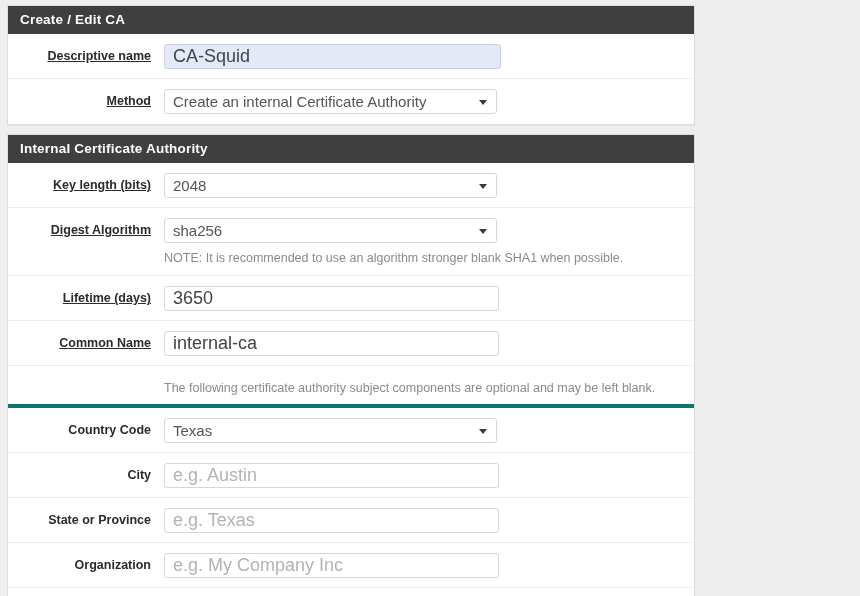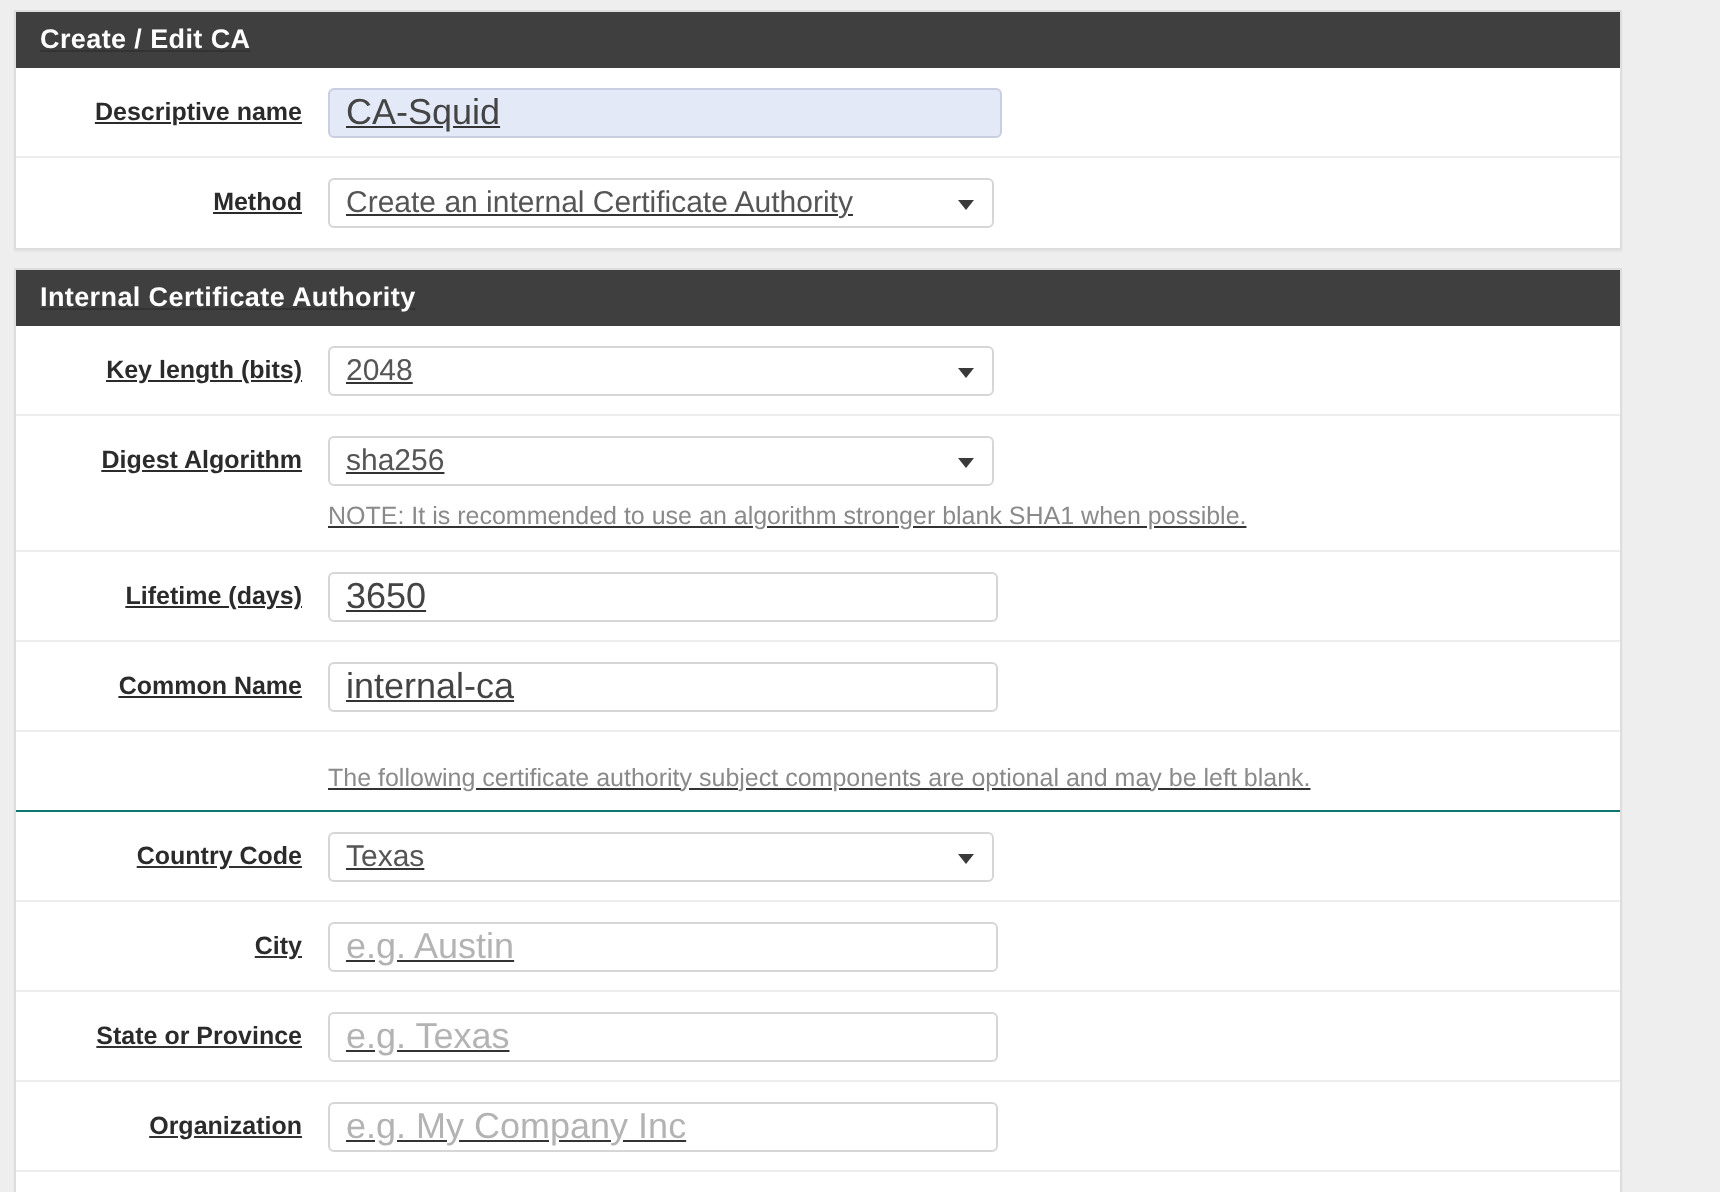--- a/index.html
+++ b/index.html
@@ -20,28 +20,27 @@
     position: relative;
     width: 860px;
     height: 596px;
     background: #eeeeee;
     padding-top: 5px;
     padding-left: 7px;
     box-sizing: border-box;
   }
 
   .panel {
-    width: 804px;
+    width: 688px;
     background: #ffffff;
     border: 1px solid #dddddd;
     border-radius: 0px;
     box-sizing: border-box;
     margin-bottom: 9px;
     box-shadow: 0 1px 1px rgba(0,0,0,0.04);
-    text-decoration: underline;
   }
 
   .panel-heading {
     background: #3f3f3f;
     color: #ffffff;
     font-weight: bold;
     font-size: 13.5px;
     letter-spacing: 0.2px;
     padding: 6px 0 6px 12px;
     line-height: 16px;
@@ -142,21 +141,21 @@
   .help-note {
     font-size: 12.5px;
     color: #8a8a8a;
     line-height: 16px;
     padding-top: 7px;
   }
 
   .info-row {
     display: flex;
     align-items: center;
-    border-bottom: 1px solid #0f766e;
+    border-bottom: 4px solid #0f766e;
     min-height: 40px;
     box-sizing: border-box;
     padding-top: 13px;
     padding-bottom: 8px;
   }
   .info-row .form-control-wrap {
     font-size: 12.5px;
     color: #8a8a8a;
     line-height: 16px;
     padding-top: 1px;

